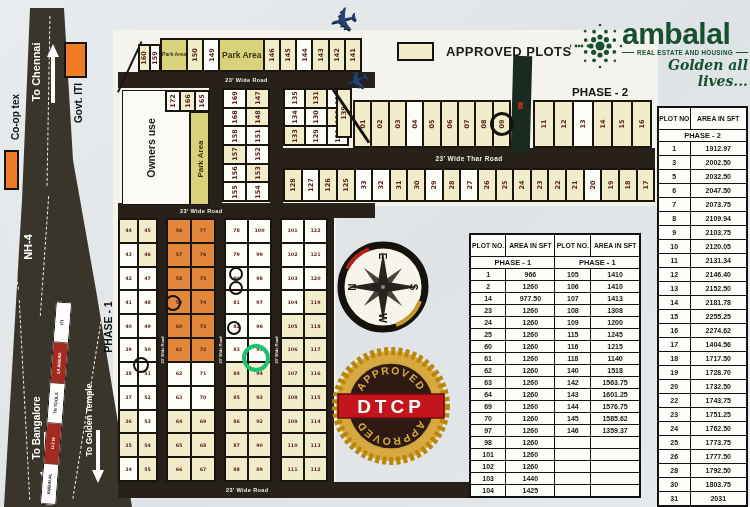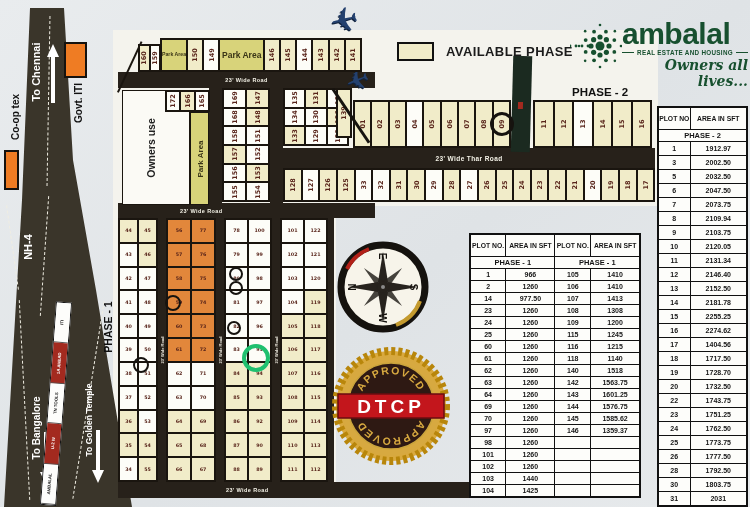--- a/index.html
+++ b/index.html
@@ -165,21 +165,21 @@
   <div id="odai">
       <i></i>
     </div>
 
   <span class="plane" style="left:330px;top:0px;font-size:34px;">✈</span>
   <span class="plane" style="left:346px;top:64px;font-size:28px;transform:scaleX(-1) rotate(22deg);">✈</span>
 
   <div id="legend">
     <div class="lgrow">
       <div class="lgbox av"></div>
-      <span class="lgtxt">AVAILABLE PHASE</span>
+      <span class="lgtxt">APPROVED PLOTS</span>
     </div>
   </div>
 
   <div id="logo">
     <svg id="logo-dots" width="52" height="56" viewBox="0 0 52 56" style="margin-top:12px;">
         <circle cx="30" cy="28" r="4.5" fill="#17502f"></circle>
         <circle cx="39" cy="28" r="2.6" fill="#17502f"></circle>
         <circle cx="36.36396103067893" cy="34.36396103067893" r="2.6" fill="#17502f"></circle>
         <circle cx="30" cy="37" r="2.6" fill="#17502f"></circle>
         <circle cx="23.63603896932107" cy="34.36396103067893" r="2.6" fill="#17502f"></circle>
@@ -208,21 +208,21 @@
         <circle cx="12" cy="28" r="1.4" fill="#17502f"></circle>
         <circle cx="18" cy="28" r="1.4" fill="#17502f"></circle>
       </svg>
     <div class="ltxt">
       <div class="lname">ambalal</div>
       <div class="tagrow">
         <i class="tl"></i>
         <span>REAL ESTATE AND HOUSING</span>
         <i class="tl"></i>
       </div>
-      <div class="slogan">Owners all lives...</div>
+      <div class="slogan">Golden all lives...</div>
     </div>
   </div>
   <div id="phase2lbl">PHASE - 2</div>
 
   <svg class="abs" style="left:335px;top:239px;" width="96" height="96" viewBox="0 0 96 96">
     <circle cx="48" cy="48" r="42" fill="#f7f4ea" stroke="#15120e" stroke-width="7"></circle>
     <path d="M12 30 A41 41 0 0 1 34 10" stroke="#b22018" stroke-width="4" fill="none"></path>
     <path d="M85 62 A41 41 0 0 1 61 86" stroke="#c49a2e" stroke-width="4" fill="none"></path>
     <g fill="#27231e">
       <polygon points="48,13 53,43 48,48 43,43"></polygon>

